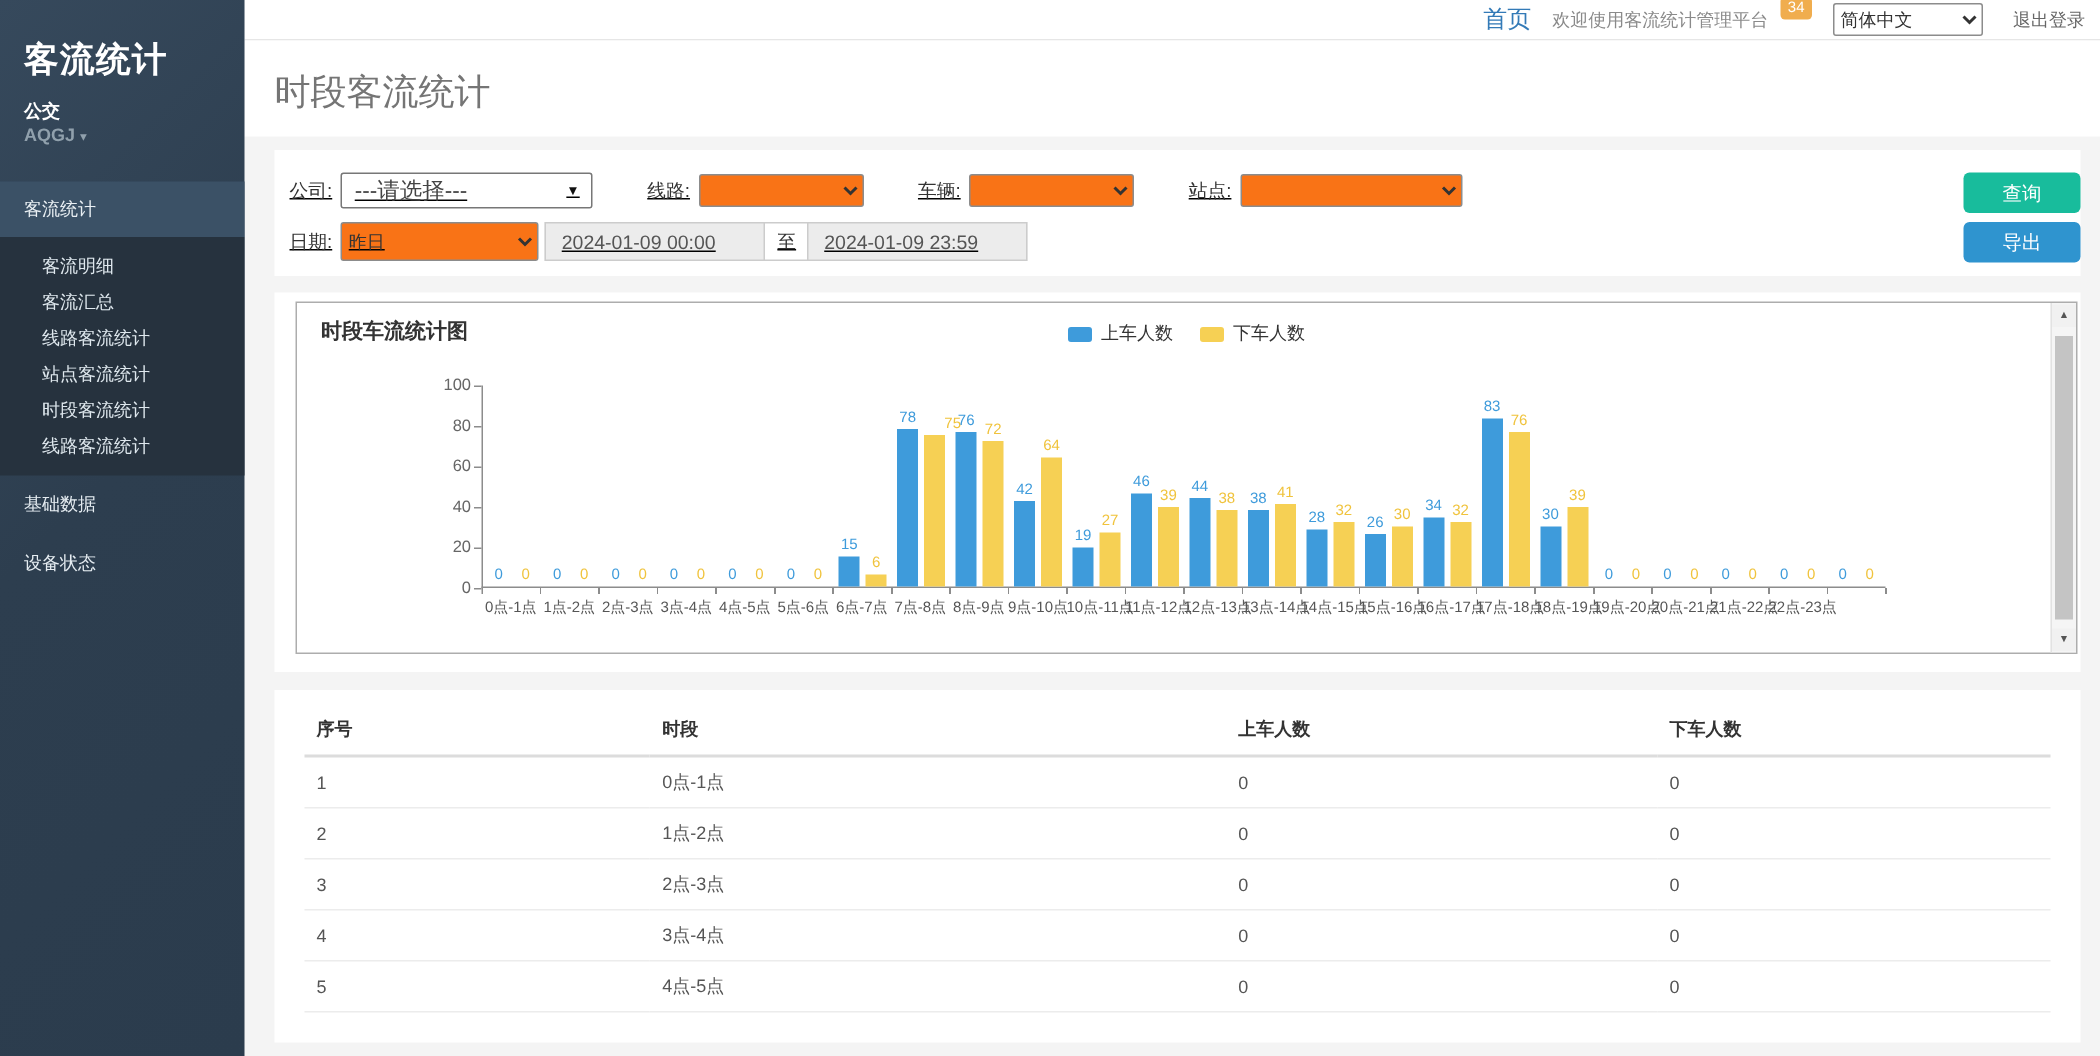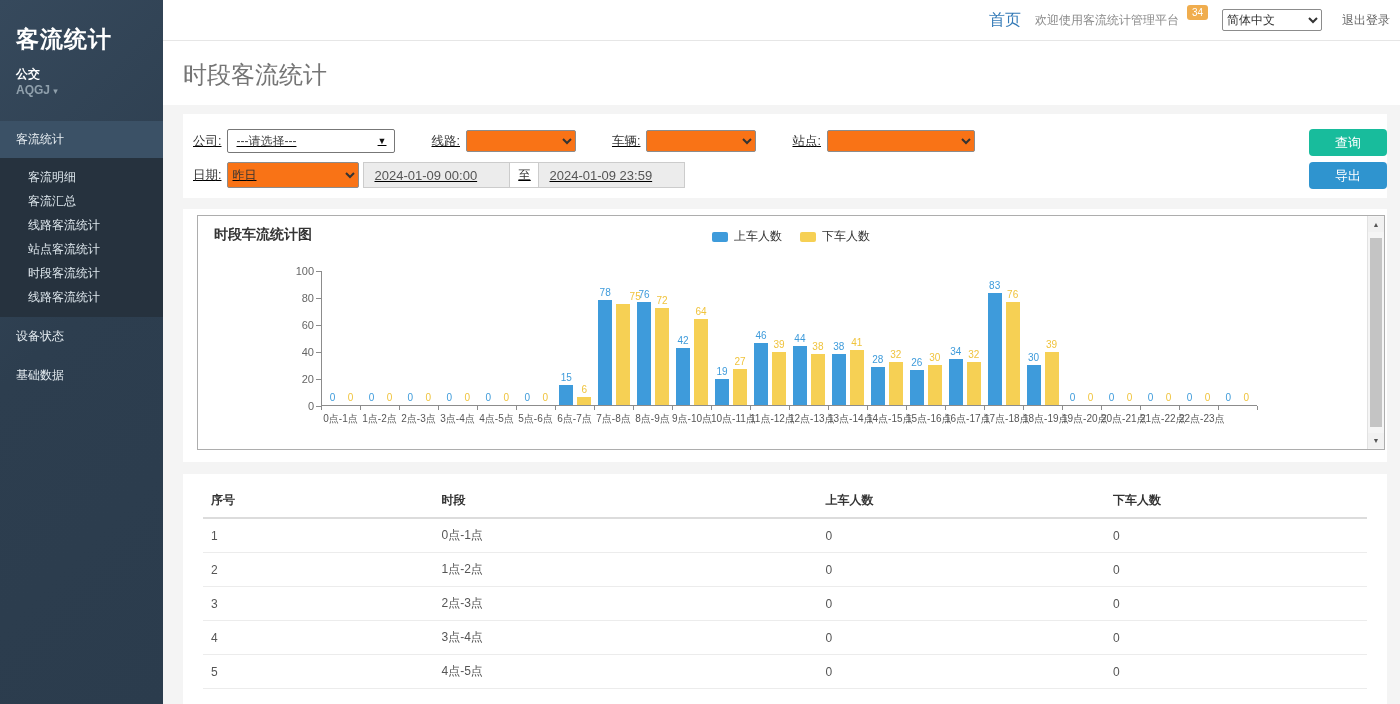--- a/index.html
+++ b/index.html
@@ -16,21 +16,21 @@
   .brand-code .caret { font-size:9px; color:#90a0ac; }
   .menu { margin-top:24px; }
   .menu-parent { padding:10px 16px; background:#3b5166; color:#eaf0f4; font-size:12px; cursor:pointer; }
   .submenu { background:#26323e; padding:7px 0 8px 0; }
   .submenu-item { padding:6px 16px 6px 28px; color:#dfe8ee; font-size:12px; line-height:12px; cursor:pointer; }
   .menu-item { padding:11px 16px; color:#e6edf2; font-size:12px; cursor:pointer; }
 
   
   .main { position:absolute; left:163px; top:0; width:1237px; height:704px; }
 
-  .topbar { height:41px; background:#fff; border-bottom:1px solid #e6e6e6;
+  .topbar { height:27px; background:#fff; border-bottom:1px solid #e6e6e6;
     display:flex; align-items:center; justify-content:flex-end; gap:14px; padding-right:10px; }
   .topbar-home { color:#337ab7; font-size:16px; cursor:pointer; }
   .topbar-welcome { color:#8a8a8a; font-size:12px; }
   .topbar-badge { background:#f0ad4e; color:#fff; font-size:10px; border-radius:3px;
     padding:2px 5px; position:relative; top:-8px; margin-left:-6px; }
   .topbar-lang { width:100px; height:22px; font-size:12px; color:#333; border:1px solid #8c8c8c;
     background:#fff; border-radius:2px; }
   .topbar-logout { color:#666; font-size:12px; cursor:pointer; margin-left:6px; }
 
   .page-header { background:#fff; padding:18px 0 14px 20px; }
@@ -43,21 +43,21 @@
   .content { padding:9px 13px 0 20px; }
   .card { background:#fff; }
 
   
   .filter-card { position:relative; height:84px; padding:14px 0 10px 10px;text-decoration:underline; }
   .filter-row { display:flex; align-items:center; height:26px; }
   .filter-row + .filter-row { margin-top:8px; }
   .f-label { font-size:12.5px; color:#333; margin-right:6px; }
   .combo { width:168px; height:24px; border:1px solid #777; background:#fff; border-radius:2px;
     display:flex; align-items:center; justify-content:space-between; padding:0 8px; cursor:pointer; }
-  .combo .combo-text { font-size:12px; color:#444; }
+  .combo .combo-text { font-size:15px; color:#444; }
   .combo .combo-arrow { font-size:9px; color:#111; }
   .f-select { height:22px; border:1px solid #8c8c8c; background:#f97316; border-radius:2px; font-size:12px; color:#333; }
   .sel-line { width:110px; margin-right:36px; }
   .sel-vehicle { width:110px; margin-right:36px; }
   .sel-station { width:148px; }
   .gap-md { margin-right:36px; }
   .sel-date { width:132px; height:26px; margin-right:4px; }
   .date-input { width:147px; height:26px; background:#ececec; border:1px solid #ccc; color:#555;
     font-size:13px; padding:0 10px; font-family:"Liberation Sans",sans-serif; }
   .date-sep { width:28px; height:26px; border:1px solid #ccc; border-left:none; border-right:none;
@@ -117,22 +117,22 @@
   <div class="menu" id="sidebar-menu">
       <div class="menu-parent">客流统计</div>
       <div class="submenu">
         <div class="submenu-item">客流明细</div>
         <div class="submenu-item">客流汇总</div>
         <div class="submenu-item">线路客流统计</div>
         <div class="submenu-item">站点客流统计</div>
         <div class="submenu-item">时段客流统计</div>
         <div class="submenu-item">线路客流统计</div>
       </div>
+      <div class="menu-item">基础数据</div>
       <div class="menu-item">设备状态</div>
-      <div class="menu-item">基础数据</div>
     </div>
 </div>
 
 <div class="main">
 
   <div class="topbar">
     <span class="topbar-home">首页</span>
     <span class="topbar-welcome">欢迎使用客流统计管理平台</span>
     <span class="topbar-badge">34</span>
     <select class="topbar-lang" id="lang-select"><option>简体中文</option></select>

